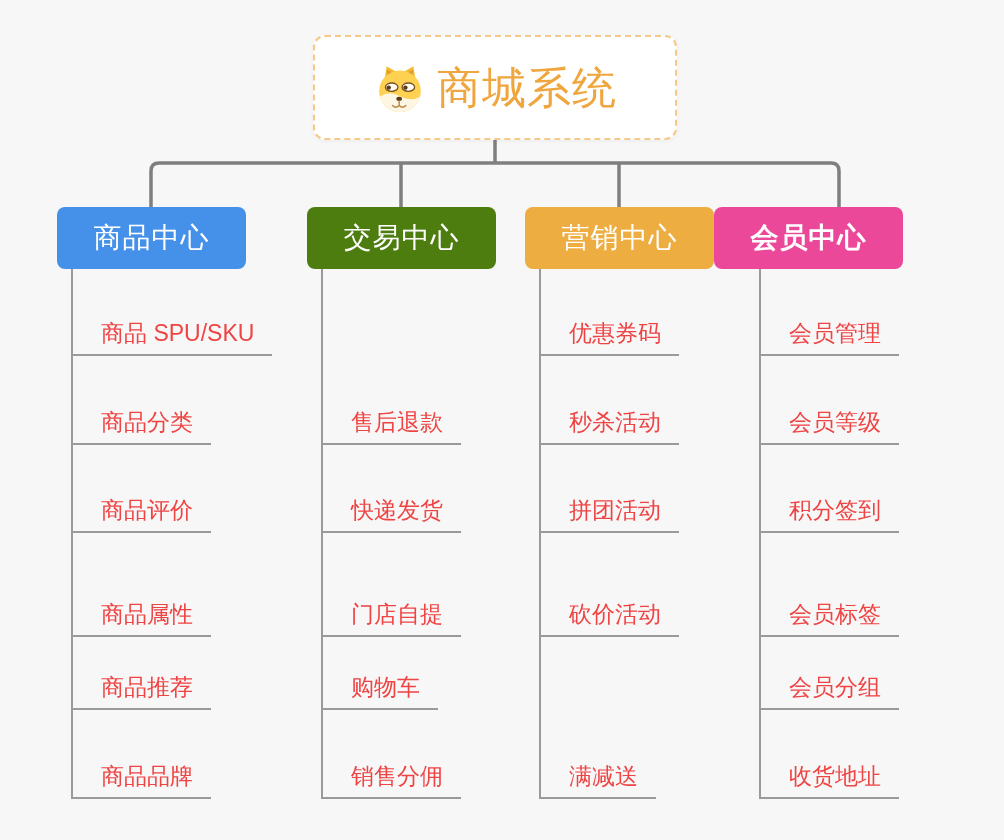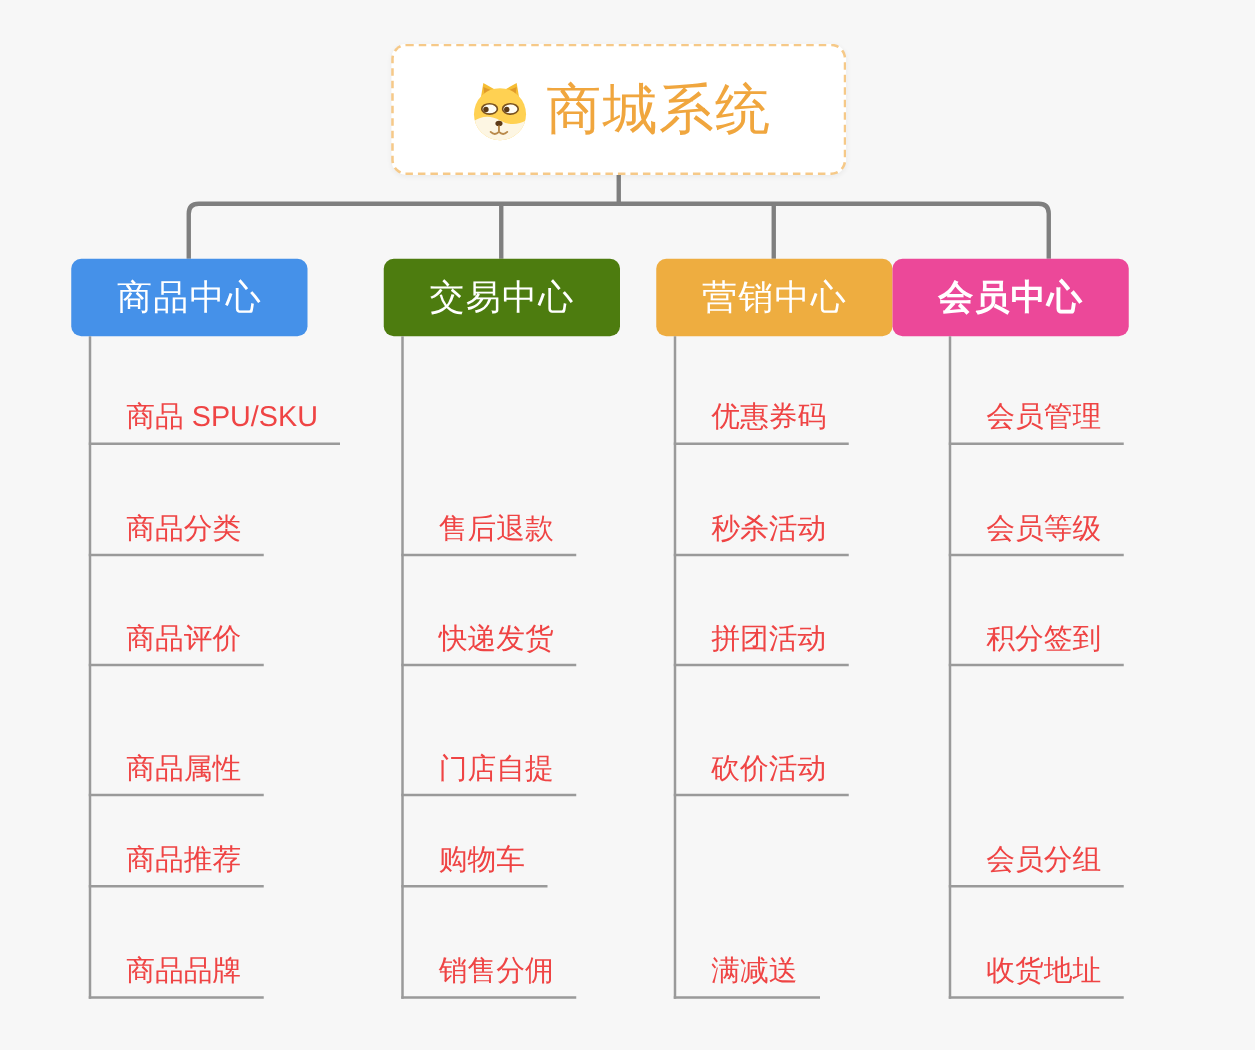--- a/index.html
+++ b/index.html
@@ -148,16 +148,17 @@
 
   <div class="leaf colx2 r0">优惠券码</div>
   <div class="leaf colx2 r1">秒杀活动</div>
   <div class="leaf colx2 r2">拼团活动</div>
   <div class="leaf colx2 r3">砍价活动</div>
   <div class="leaf colx2 r5">满减送</div>
 
   <div class="leaf colx3 r0">会员管理</div>
   <div class="leaf colx3 r1">会员等级</div>
   <div class="leaf colx3 r2">积分签到</div>
+  <div class="leaf colx3 r3">会员标签</div>
   <div class="leaf colx3 r4">会员分组</div>
   <div class="leaf colx3 r5">收货地址</div>
 
 </div>
 
 </body></html>

